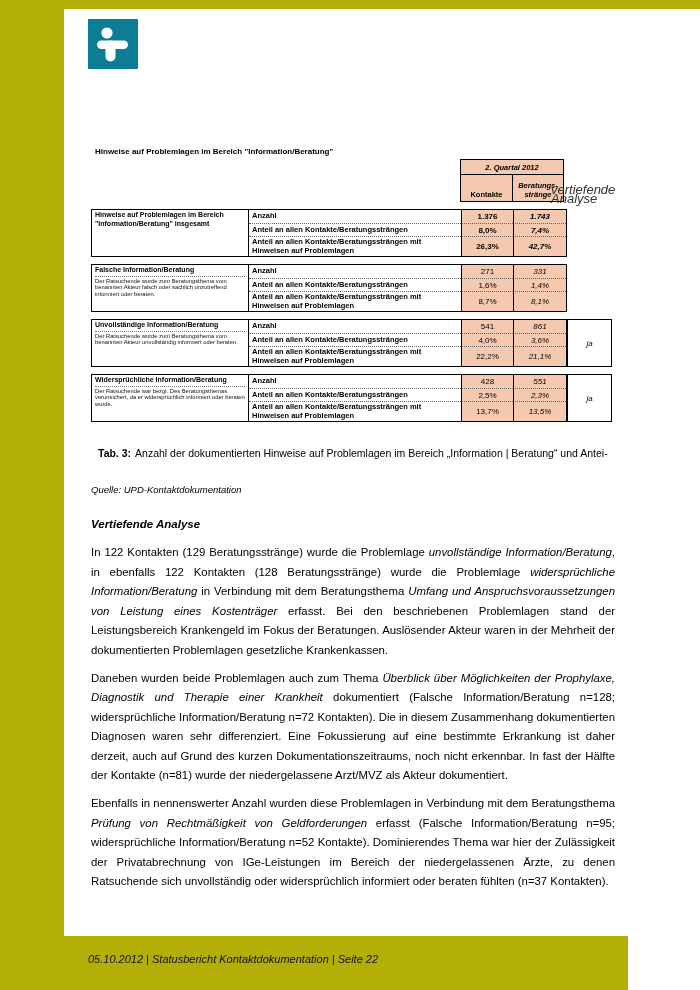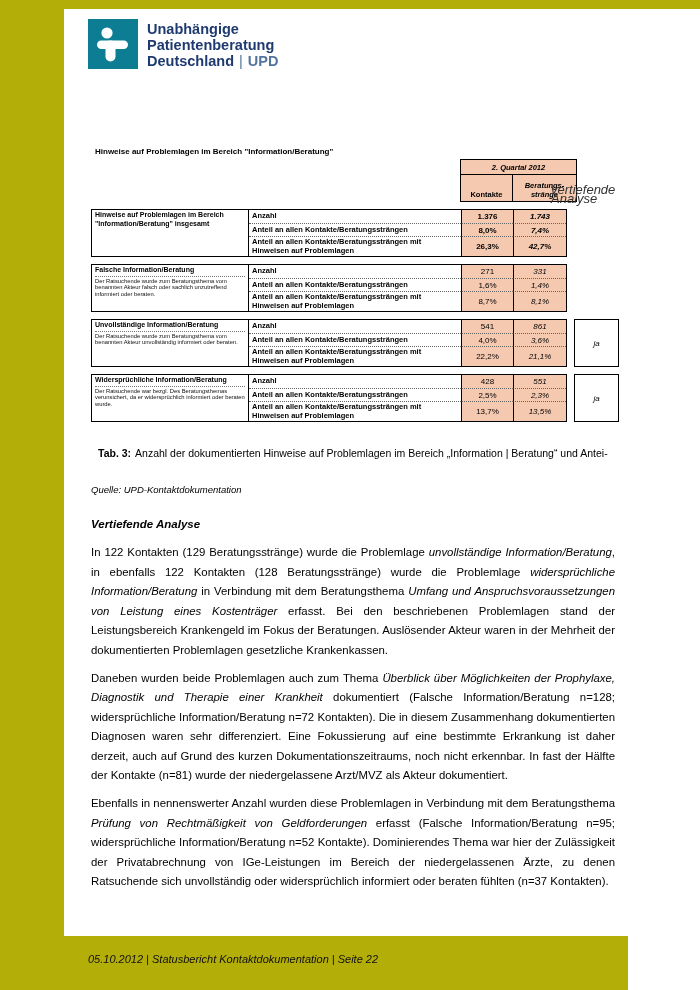--- a/index.html
+++ b/index.html
@@ -21,21 +21,21 @@
   .logo-text { margin-left:9px; font-weight:bold; font-size:14.5px; line-height:16px; color:var(--navy,#1f3a70); padding-top:2px; }
   .logo-text .sep  { color:#53759d; font-weight:normal; padding:0 1px; }
   .logo-text .abbr { color:#53759d; }
 
   .table-title { position:absolute; left:95px; top:147px; font-size:8px; font-weight:bold; }
 
   .tablewrap { position:absolute; left:91px; top:159px; width:565px; }
   .vlabel { position:absolute; left:460px; top:27px; font-size:13px; font-style:italic;
             line-height:8.5px; white-space:pre-line; color:#333; }
 
-  .thead { margin-left:369px; width:117px; }
+  .thead { margin-left:369px; width:104px; }
   .qcell { height:16px; border:1px solid #000; background:var(--salmon,#f5c9b0);
            font-size:7.5px; font-weight:bold; font-style:italic;
            display:flex; align-items:center; justify-content:center; }
   .hcols { display:flex; border:1px solid #000; border-top:none; height:27px; }
   .hcol  { background:var(--salmon,#f5c9b0); font-size:7.5px; font-weight:bold;
            display:flex; align-items:flex-end; justify-content:center; text-align:center;
            padding-bottom:2px; white-space:pre-line; line-height:8.5px; }
   .hcol.k { width:52px; border-right:1px solid #000; }
   .hcol.s { flex:1; font-style:italic; }
 
@@ -50,21 +50,21 @@
   .mname  { grid-column:2; font-size:7.5px; font-weight:bold; line-height:8.5px;
             padding:1px 3px; display:flex; align-items:center; }
   .vcell  { display:flex; align-items:center; justify-content:center;
             background:var(--salmon,#f5c9b0); font-size:8px; border-left:1px solid #000; }
   .vk { grid-column:3; }
   .vs { grid-column:4; font-style:italic; }
   .r1 { grid-row:1; }
   .r2 { grid-row:2; border-top:1px dotted #666; }
   .r3 { grid-row:3; border-top:1px dotted #666; }
   .b  { font-weight:bold; }
-  .vja { width:45px; margin-left:7px; border:1px solid #000; display:flex;
+  .vja { width:45px; margin-left:0; border:1px solid #000; display:flex;
          align-items:center; justify-content:center; font-size:8px; font-style:italic; }
   .vja.hidden { border:none; visibility:hidden; }
 
   .caption { position:absolute; left:98px; top:446px; width:532px; font-size:10.5px; line-height:15.5px; }
   .cap-prefix { font-weight:bold; margin-right:4px; }
   .source   { position:absolute; left:91px; top:484px; font-size:9.5px;font-style:italic; }
   .aheading { position:absolute; left:91px; top:518px; font-size:11.5px; font-weight:bold; font-style:italic; }
   .paras { position:absolute; left:91px; top:543px; width:524px; font-size:11.4px;
            line-height:19.5px; text-align:justify; }
   .paras p { margin:0 0 8.5px 0; }
@@ -79,25 +79,20 @@
   <div class="footer-text">05.10.2012 | Statusbericht Kontaktdokumentation | Seite 22</div>
 </div>
 
 <header class="logo">
   <div class="logo-square">
     <svg width="42" height="42" viewBox="0 0 42 42">
       <circle cx="15" cy="10" r="5.6" fill="#ffffff"></circle>
       <rect x="5" y="17.5" width="31" height="8.5" rx="4.2" fill="#ffffff"></rect>
       <rect x="13.5" y="17.5" width="10" height="21" rx="5" fill="#ffffff"></rect>
     </svg>
-  </div>
-  <div class="logo-text">
-    <div>Unabhängige</div>
-    <div>Patientenberatung</div>
-    <div><span>Deutschland</span> <span class="sep">|</span> <span class="abbr">UPD</span></div>
   </div>
 </header>
 
 <div class="table-title">Hinweise auf Problemlagen im Bereich "Information/Beratung"</div>
 
 <div class="tablewrap">
   <div class="vlabel">vertiefende
 Analyse</div>
 
   <div class="thead">

